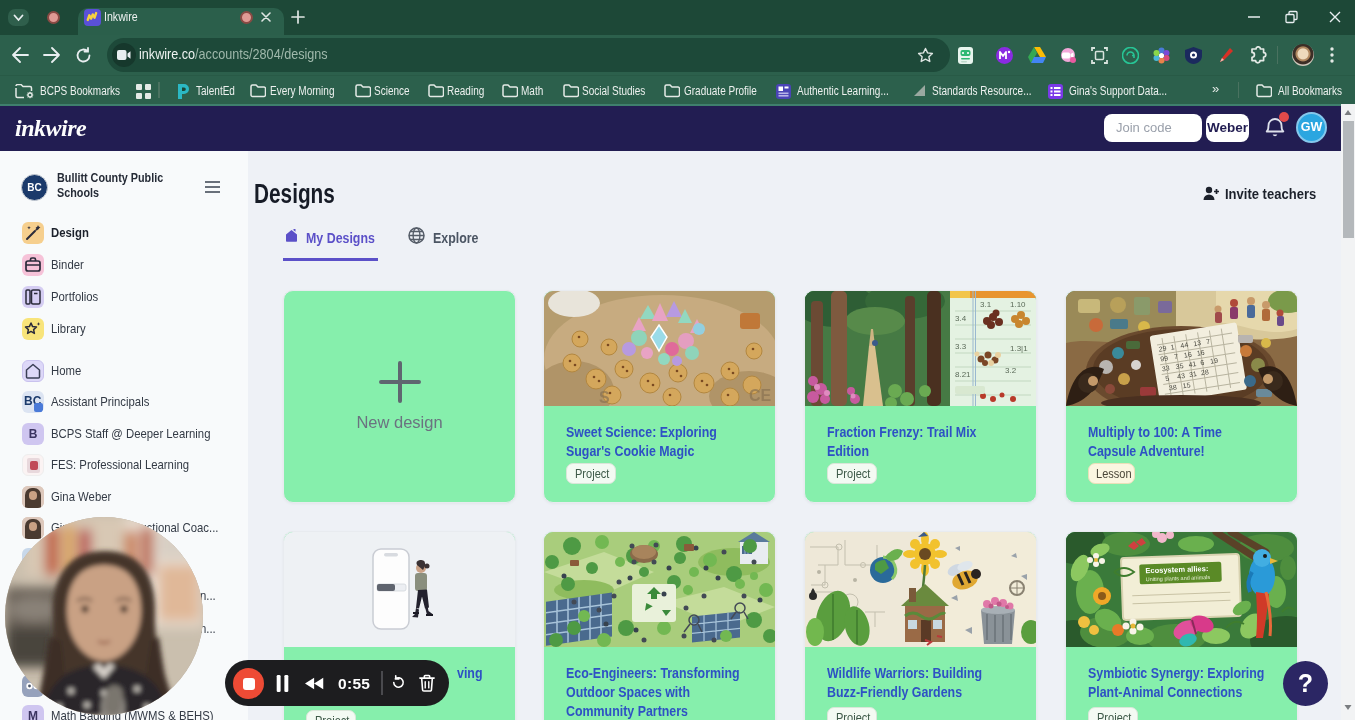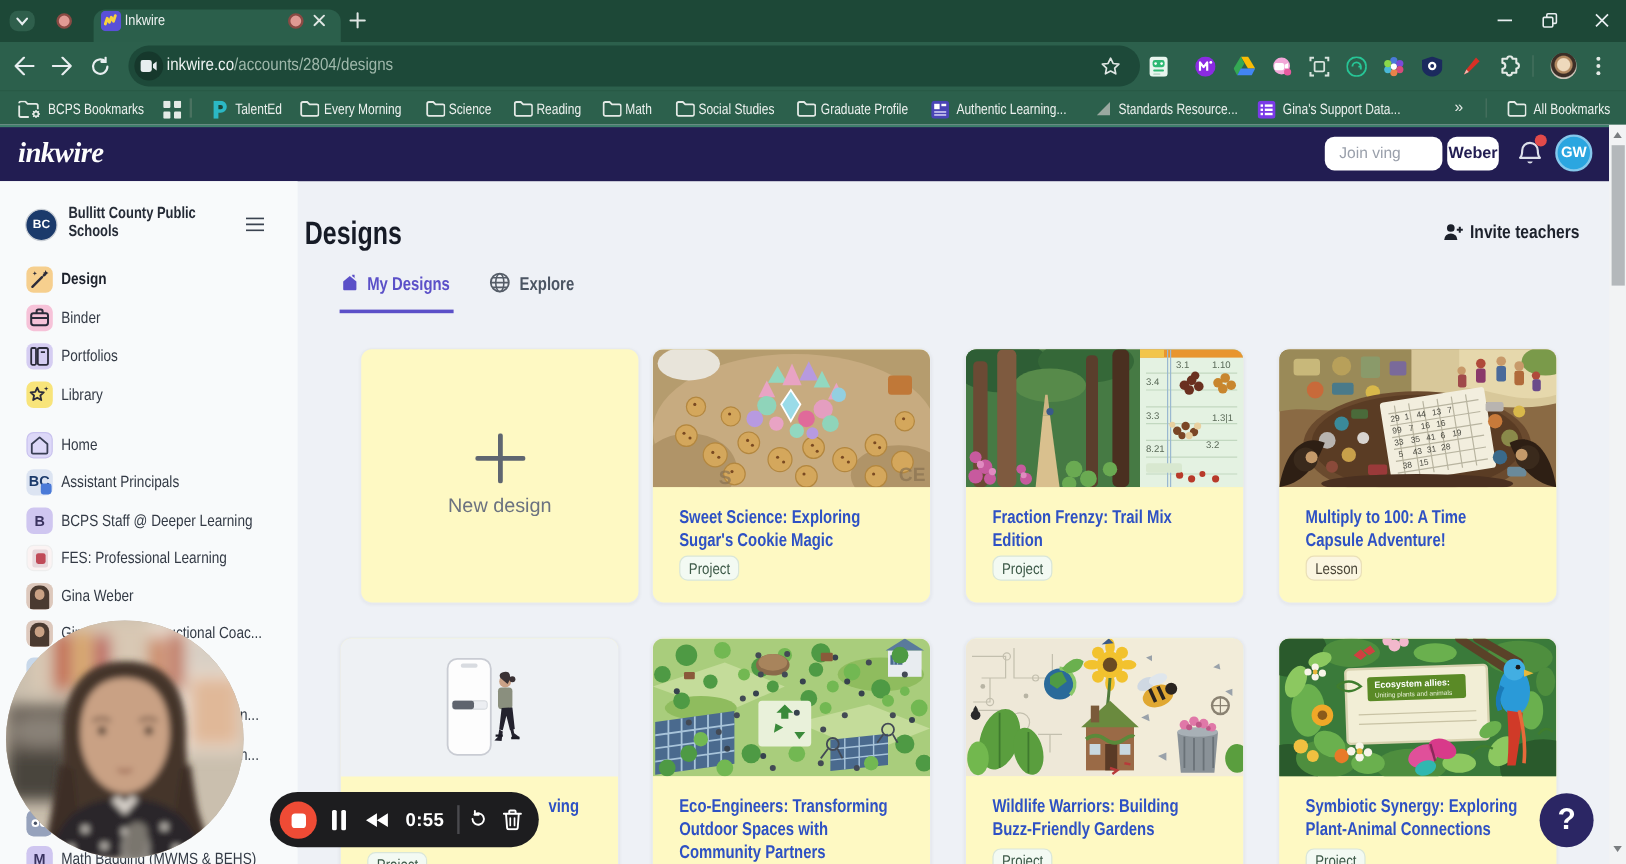--- a/index.html
+++ b/index.html
@@ -19,25 +19,25 @@
 .recdot { width:13px; height:13px; border-radius:50%; background:#e09a94; border:2.5px solid #8a4a44; }
 .bmtxt { font-size:12.5px; color:#edf1ef; top:84px; white-space:nowrap; transform:scaleX(.8); transform-origin:0 0; }
 .bmfold { top:84px; }
 .extic { top:47px; }
 .fo { width:16px; height:14px; }
 
 .ptab { font-size:15.5px; font-weight:bold; transform:scaleX(.8); transform-origin:0 0; white-space:nowrap; }
 .sideitem { font-size:13.5px; color:#333a45; transform:scaleX(.84); transform-origin:0 50%; white-space:nowrap; }
 .sicon { width:22px; height:22px; border-radius:6px; position:absolute; left:22px; }
 .cardtitle { font-size:15.5px; font-weight:bold; color:#2e51c4; line-height:19px; transform:scaleX(.8); transform-origin:0 0; white-space:nowrap; }
-.tag { position:absolute; font-size:13px; height:21px; line-height:19px; border-radius:7px; }
+.tag { position:absolute; font-size:13px; height:21px; line-height:19px; border-radius:7px;text-align:right; }
 .tag span { display:inline-block; transform:scaleX(.85); transform-origin:0 50%; margin-left:7px; }
 .tagp { width:50px; background:#f3faf3; border:1px solid #d9e6d9; color:#3d5948; }
 .tagl { width:47px; background:#fbf6e0; border:1px solid #eae0b8; color:#4a4638; }
-.card { position:absolute; width:233px; background:#fef9c3; border:1px solid #e8ebef; border-radius:10px; box-shadow:0 1px 3px rgba(16,24,40,.05); }
+.card { position:absolute; width:233px; background:#86efac; border:1px solid #e8ebef; border-radius:10px; box-shadow:0 1px 3px rgba(16,24,40,.05); }
 .imgbox { position:absolute; left:0; top:0; width:231px; height:115px; border-radius:9px 9px 0 0; overflow:hidden; }
 </style>
 </head>
 <body>
 <svg width="0" height="0" style="position:absolute">
     <defs>
 <path id="folder" d="M1 2.5 a1.5 1.5 0 0 1 1.5 -1.5 H6 l2 2 H14 a1.5 1.5 0 0 1 1.5 1.5 V11 a1.5 1.5 0 0 1 -1.5 1.5 H2.5 A1.5 1.5 0 0 1 1 11 Z" fill="none" stroke="#e4eae6" stroke-width="1.5"></path>
 </defs>
   </svg>
 <div class="abs" id="tabbar"></div>
@@ -228,21 +228,21 @@
     <path d="M1 2.5 a1.5 1.5 0 0 1 1.5 -1.5 H6 l2 2 H14 a1.5 1.5 0 0 1 1.5 1.5 V11 a1.5 1.5 0 0 1 -1.5 1.5 H2.5 A1.5 1.5 0 0 1 1 11 Z" fill="none" stroke="#e4eae6" stroke-width="1.5"></path>
   </svg>
 <div class="abs bmtxt" style="left:1278px">All Bookmarks</div>
 
 <div class="abs" id="page">
   <div class="abs" id="pghead"></div>
   <div class="abs" style="left:0;top:0;width:1341px;height:2px;background:#3f7f6d;"></div>
   <div class="abs" id="sidebar"></div>
 
   <div class="abs" style="left:15px;top:11px;font-family:'Liberation Serif',serif;font-style:italic;font-weight:bold;font-size:24px;letter-spacing:-.5px;color:#fdfdfd;">inkwire</div>
-  <div class="abs" style="left:1104px;top:10px;width:98px;height:28px;background:#fff;border-radius:8px;font-size:13px;color:#9aa0ab;line-height:28px;padding-left:12px;">Join ving</div>
+  <div class="abs" style="left:1104px;top:10px;width:98px;height:28px;background:#fff;border-radius:8px;font-size:13px;color:#9aa0ab;line-height:28px;padding-left:12px;">Join code</div>
   <div class="abs" style="left:1206px;top:10px;width:43px;height:28px;background:#fff;border-radius:8px;font-size:13.5px;font-weight:bold;color:#221d52;text-align:center;line-height:28px;">Weber</div>
   <svg class="abs" style="left:1264px;top:13px" width="22" height="23" viewBox="0 0 22 23">
       <path d="M11 2 a6.5 6.5 0 0 1 6.5 6.5 c0 4.5 1.8 6 1.8 6 H2.7 c0 0 1.8-1.5 1.8-6 A6.5 6.5 0 0 1 11 2 Z" fill="none" stroke="#dde0ea" stroke-width="1.8" stroke-linejoin="round"></path>
       <path d="M8.7 17.5 a2.4 2.4 0 0 0 4.6 0" fill="#dde0ea"></path>
     </svg>
   <div class="abs" style="left:1279px;top:8px;width:10px;height:10px;border-radius:50%;background:#e24a4a;"></div>
   <div class="abs" style="left:1296px;top:8px;width:31px;height:31px;border-radius:50%;background:#2ba6e0;border:2px solid #85c8ec;color:#fff;font-size:12.5px;font-weight:bold;text-align:center;line-height:27px;">GW</div>
 
   <div class="abs" style="left:21px;top:70px;width:27px;height:27px;border-radius:50%;background:#1b3a6b;border:1px solid #c8cdd4;color:#fff;font-size:10px;font-weight:bold;text-align:center;line-height:25px;">BC</div>
   <div class="abs" style="left:57px;top:66px;font-size:13.5px;font-weight:bold;color:#252b36;line-height:15px;transform:scaleX(.8);transform-origin:0 0;white-space:nowrap;">Bullitt County Public<br>Schools</div>
@@ -327,21 +327,21 @@
     </svg>
   <div class="abs ptab" style="left:306px;top:125px;color:#5b50c8;">My Designs</div>
   <svg class="abs" style="left:408px;top:123px" width="17" height="17" viewBox="0 0 17 17">
       <circle cx="8.5" cy="8.5" r="7.5" fill="none" stroke="#555d68" stroke-width="1.5"></circle>
       <ellipse cx="8.5" cy="8.5" rx="3.4" ry="7.5" fill="none" stroke="#555d68" stroke-width="1.3"></ellipse>
       <path d="M1 8.5 h15 M2.2 4.5 h12.6 M2.2 12.5 h12.6" stroke="#555d68" stroke-width="1.3"></path>
     </svg>
   <div class="abs ptab" style="left:433px;top:125px;color:#4b5563;">Explore</div>
   <div class="abs" style="left:283px;top:154px;width:95px;height:3px;background:#5b50c8;"></div>
 
-  <div class="card" style="left:300px;top:186px;height:213px;">
+  <div class="card" style="left:283px;top:186px;height:213px;">
     <svg style="position:absolute;left:95px;top:70px" width="42" height="42" viewBox="0 0 42 42">
         <path d="M21 2 V40 M2 21 H40" stroke="#5f6670" stroke-width="4" stroke-linecap="round"></path>
       </svg>
     <div style="position:absolute;left:0;top:122px;width:100%;text-align:center;font-size:16.5px;color:#6b7280;">New design</div>
   </div>
   <div class="card" style="left:543px;top:186px;height:213px;">
     <div class="imgbox"><svg width="231" height="115" viewBox="0 0 231 115">
       <rect width="231" height="115" fill="#b59c6e"></rect>
       <ellipse cx="118" cy="68" rx="118" ry="64" fill="#c7ab80"></ellipse>
           <ellipse cx="30" cy="100" rx="40" ry="30" fill="#b09468"></ellipse>

